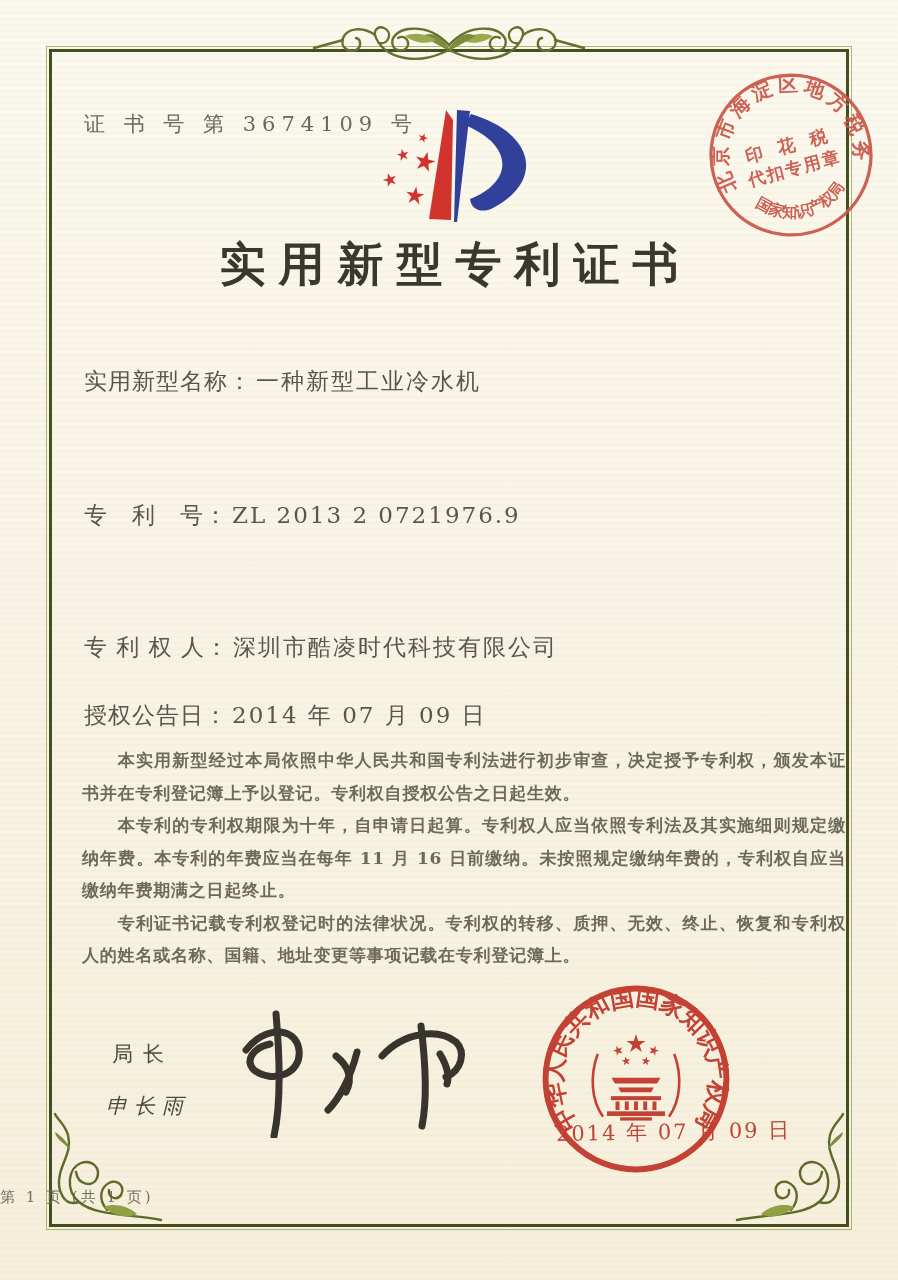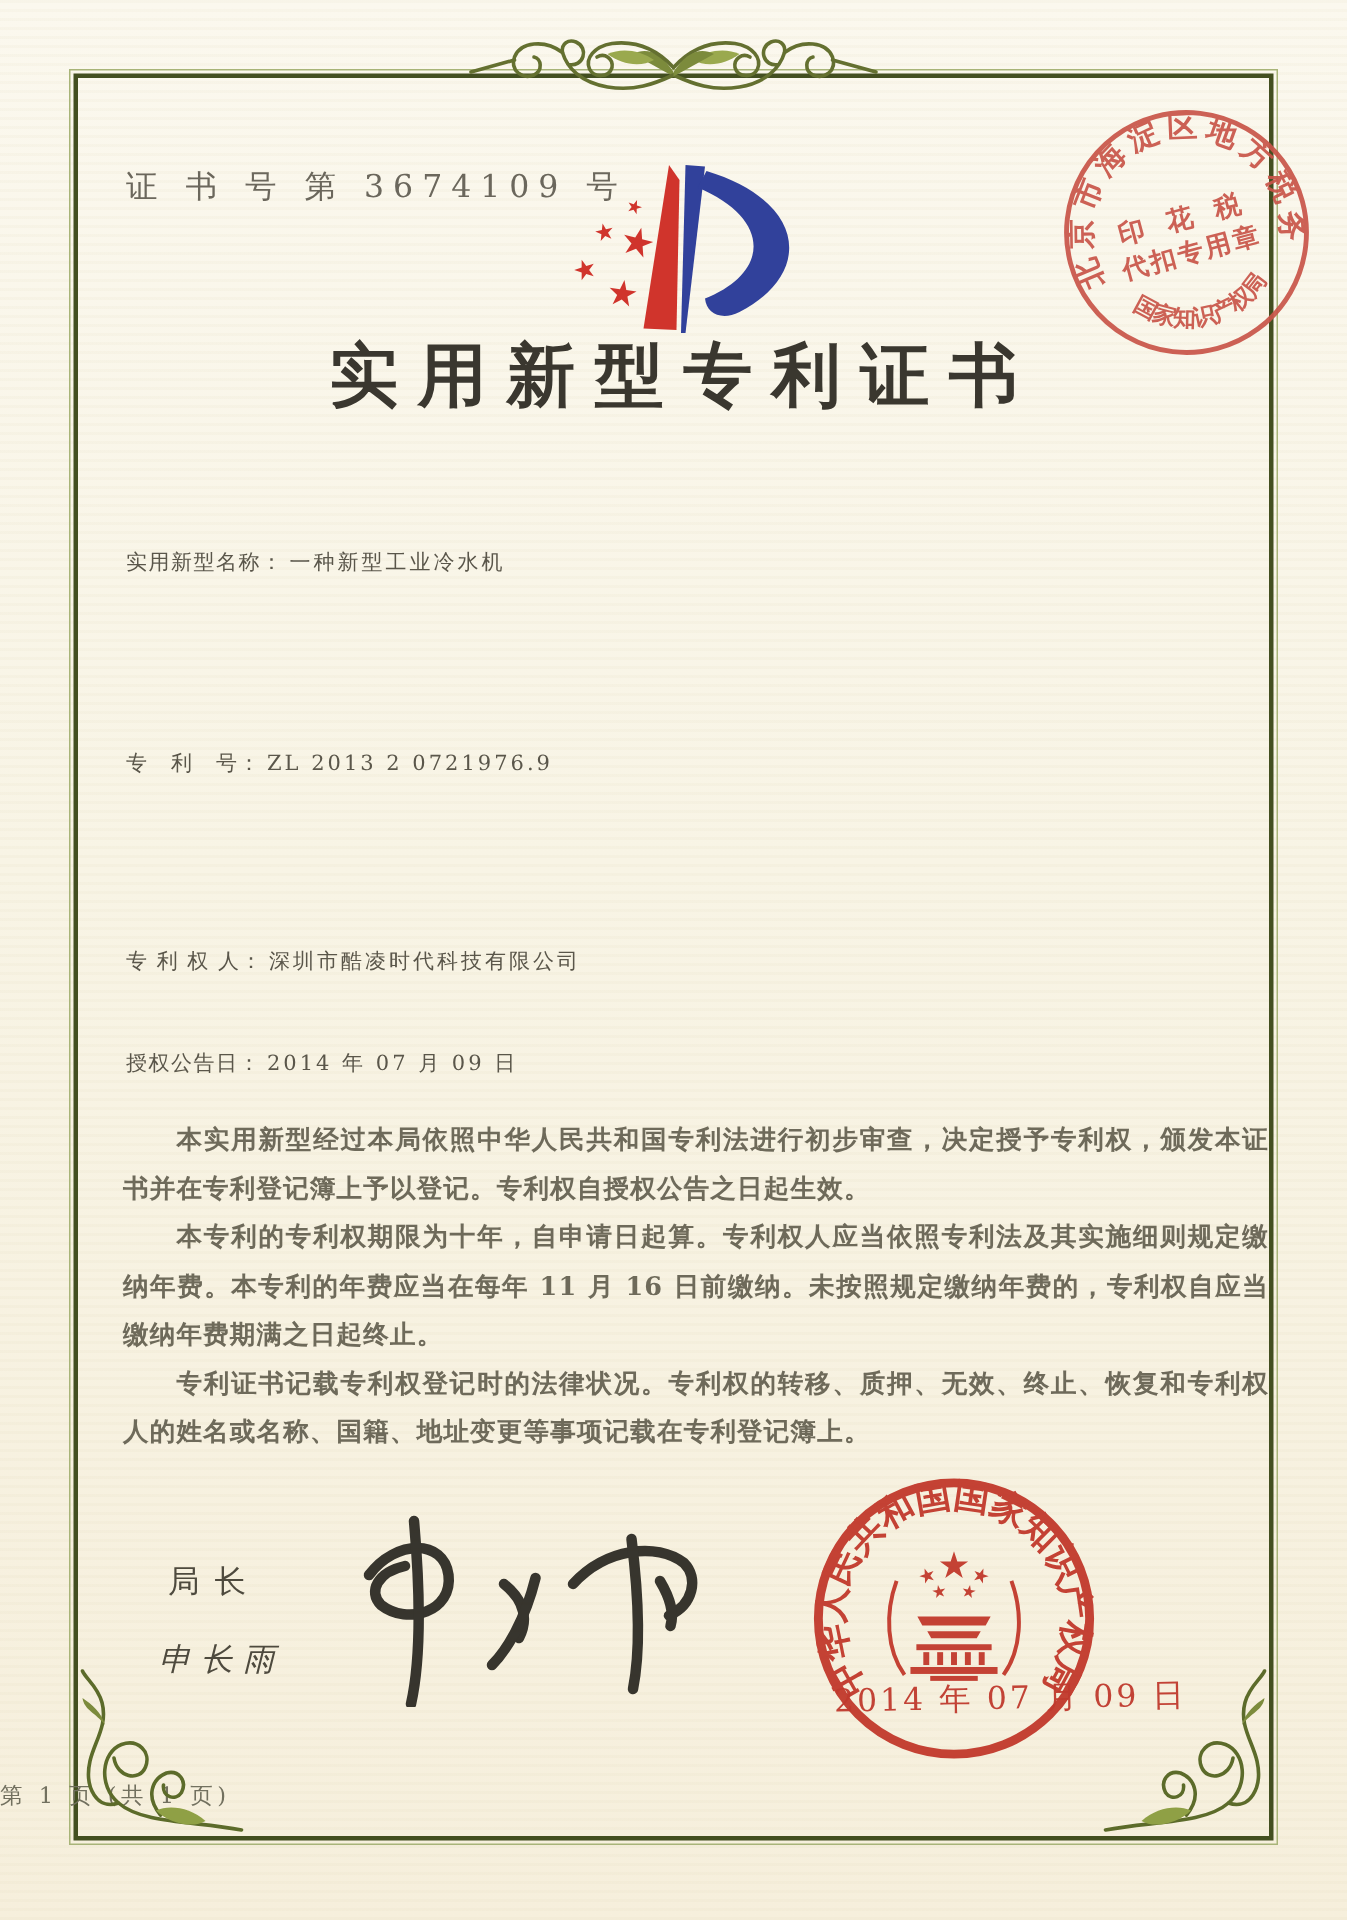--- a/index.html
+++ b/index.html
@@ -24,25 +24,25 @@
   .top-ornament{position:absolute;left:312px;top:18px;width:274px;height:62px;z-index:3;}
   .corner{position:absolute;width:112px;height:118px;z-index:3;}
   .corner-br{left:733px;top:1110px;}
   .corner-bl{left:53px;top:1110px;transform:scaleX(-1);}
   .cert-no{
     position:absolute;left:84px;top:110px;font-size:21px;letter-spacing:6px;
     color:#6b675c;
   }
   .logo{position:absolute;left:356px;top:98px;width:230px;height:130px;}
   .title{
-    position:absolute;left:0;top:220px;width:898px;text-align:center;
+    position:absolute;left:0;top:234px;width:898px;text-align:center;
     font-size:46px;font-weight:600;letter-spacing:13px;color:#3a372f;text-indent:13px;
   }
   .field{
-    position:absolute;left:84px;font-size:14px;color:#5a564a;letter-spacing:1px;
+    position:absolute;left:84px;font-size:23px;color:#5a564a;letter-spacing:1px;
     white-space:nowrap;
   }
   .field .fvalue{margin-left:4px;letter-spacing:2px;}
   .body-text{
     position:absolute;left:82px;top:744px;width:764px;
   }
   .body-text p{
     margin:0;text-indent:2.1em;font-size:17px;line-height:32.5px;
     letter-spacing:.8px;color:#6e6a5a;text-align:justify;font-weight:bold;
   }

